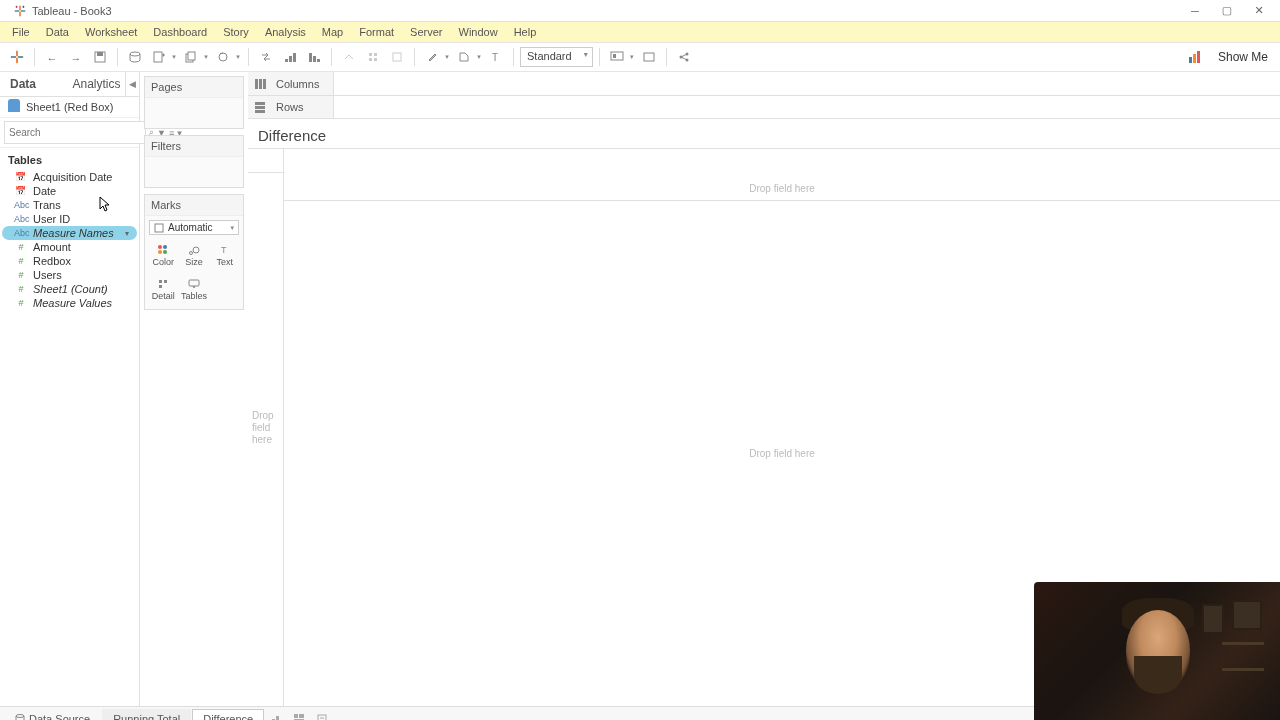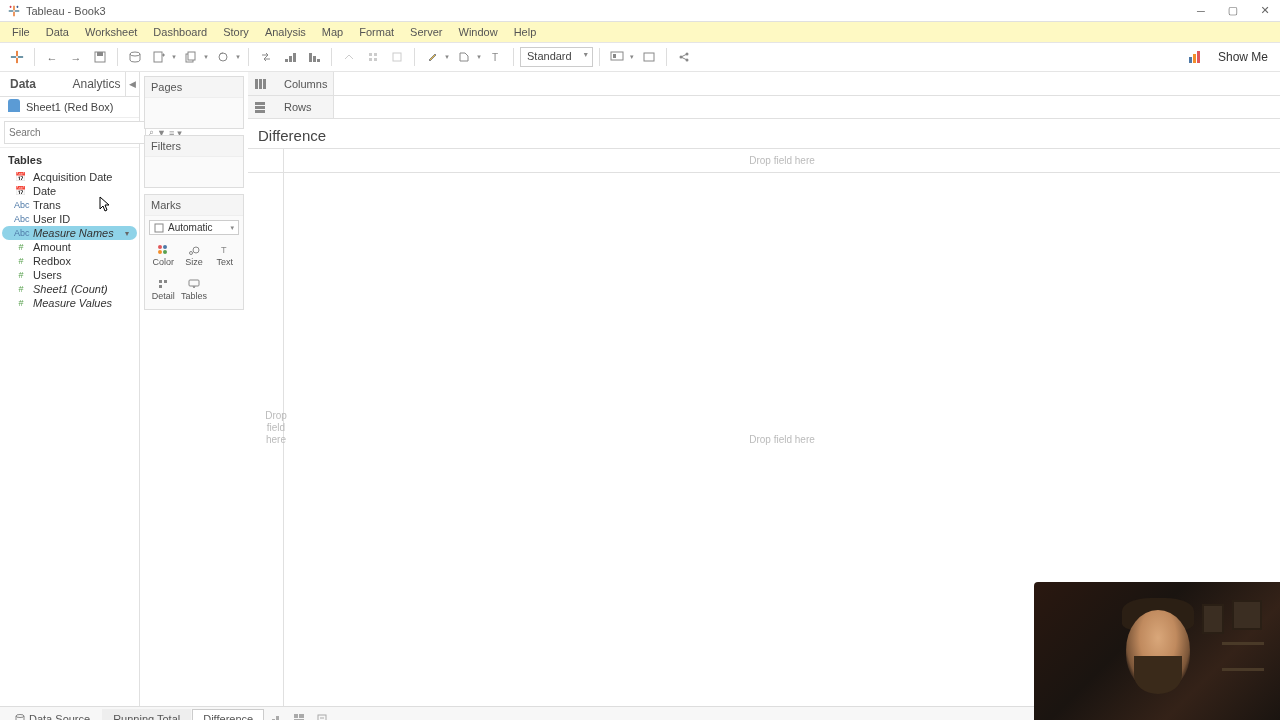--- a/index.html
+++ b/index.html
@@ -1,18 +1,18 @@
 <!DOCTYPE html>
 <html><head>
 <meta charset="utf-8">
 <style>
 * { margin: 0; padding: 0; box-sizing: border-box; font-family: "Segoe UI", Arial, sans-serif; }
 body { width: 1280px; height: 720px; background: #fff; overflow: hidden; font-size: 11px; color: #333; }
 
-.titlebar { height: 22px; background: #fff; display: flex; align-items: center; padding: 0 8px; border-bottom: 1px solid #e0e0e0; }
+.titlebar { height: 22px; background: #fff; display: flex; align-items: center; padding: 0 14px; border-bottom: 1px solid #e0e0e0; }
 .titlebar-icon { width: 12px; height: 12px; margin-right: 6px; }
 .titlebar-title { font-size: 11px; color: #555; flex: 1; }
 .winbtns { display: flex; gap: 18px; }
 .winbtn { width: 14px; height: 14px; display: flex; align-items: center; justify-content: center; color: #666; cursor: default; }
 
 .menubar { height: 20px; display: flex; align-items: center; padding: 0 4px; background: #fef9c3; }
 .menu-item { padding: 2px 8px; font-size: 11px; color: #555; }
 
 .toolbar { height: 30px; border-top: 1px solid #e5e5e5; border-bottom: 1px solid #e5e5e5; display: flex; align-items: center; padding: 0 6px; background: #fff; gap: 2px; }
 .tool-btn { width: 22px; height: 22px; display: flex; align-items: center; justify-content: center; color: #666; border-radius: 2px; }
@@ -57,31 +57,31 @@
 .marks-select-icon { width: 10px; height: 10px; }
 .marks-select-arrow { margin-left: auto; font-size: 7px; color: #888; }
 .marks-grid { display: grid; grid-template-columns: repeat(3, 1fr); gap: 2px; margin-top: 4px; }
 .mark-cell { display: flex; flex-direction: column; align-items: center; justify-content: center; padding: 3px 0; font-size: 9px; color: #555; border: 1px solid transparent; }
 .mark-cell-icon { height: 14px; display: flex; align-items: center; justify-content: center; }
 
 .view-col { flex: 1; display: flex; flex-direction: column; }
 .shelves { border-bottom: 1px solid #e0e0e0; }
 .shelf-row { display: flex; align-items: center; height: 23px; border-top: 1px solid #e0e0e0; }
 .shelf-row:first-child { border-top: none; }
-.shelf-label { width: 86px; padding-left: 6px; display: flex; align-items: center; gap: 18px; font-size: 11px; color: #555; background: #f5f5f5; border-right: 1px solid #e0e0e0; height: 100%; }
+.shelf-label { width: 86px; padding-left: 6px; display: flex; align-items: center; gap: 10px; font-size: 11px; color: #555; background: #f5f5f5; border-right: 1px solid #e0e0e0; height: 100%; }
 .shelf-icon { width: 12px; height: 12px; }
 .shelf-drop { flex: 1; background: #fff; }
 .sheet-title-row { padding: 8px 10px 4px; font-size: 15px; color: #444; }
 .viz-area { flex: 1; display: flex; border-top: 1px solid #e0e0e0; position: relative; }
 .viz-row-axis { width: 36px; border-right: 1px solid #e0e0e0; position: relative; }
 .viz-row-axis-hdr { height: 24px; border-bottom: 1px solid #e0e0e0; }
-.viz-body { flex: 1; position: relative; }
+.viz-body { flex: 1; position: relative; margin-top: 28px; }
 .viz-col-hdr { height: 24px; border-bottom: 1px solid #e0e0e0; display: flex; align-items: center; justify-content: center; font-size: 10px; color: #bbb; }
 .viz-main { height: calc(100% - 24px); display: flex; align-items: center; justify-content: center; font-size: 10px; color: #bbb; }
-.drop-row-label { position: absolute; left: 12px; top: 50%; transform: translateY(-50%); font-size: 10px; color: #bbb; text-align: center; line-height: 1.2; width: 32px; }
+.drop-row-label { position: absolute; left: 4px; top: 50%; transform: translateY(-50%); font-size: 10px; color: #bbb; line-height: 1.2; width: 32px; }
 
 .bottom-tabs { height: 24px; border-top: 1px solid #ddd; display: flex; align-items: center; background: #f7f7f7; padding: 0 4px; gap: 1px; }
 .bt-tab { padding: 3px 10px; font-size: 11px; color: #555; border: 1px solid transparent; background: #eee; }
 .bt-tab.active { background: #fff; border: 1px solid #ccc; border-bottom-color: #fff; }
 .bt-tab.ds { display: flex; align-items: center; gap: 4px; background: transparent; }
 .bt-btn { width: 22px; height: 18px; display: flex; align-items: center; justify-content: center; color: #888; }
 
 .webcam { position: absolute; right: 0; bottom: 0; width: 246px; height: 138px; background: linear-gradient(135deg, #2a1810 0%, #1a1410 40%, #342218 70%, #1a1410 100%); border-top-left-radius: 4px; overflow: hidden; }
 .webcam-face { position: absolute; left: 92px; top: 28px; width: 64px; height: 80px; background: radial-gradient(ellipse at 50% 35%, #d9a77a 0%, #c08a5e 40%, #7a5538 70%, transparent 80%); border-radius: 50% 50% 45% 45%; }
 .webcam-hair { position: absolute; left: 88px; top: 16px; width: 72px; height: 32px; background: #2b1f14; border-radius: 40% 40% 20% 20%; }

